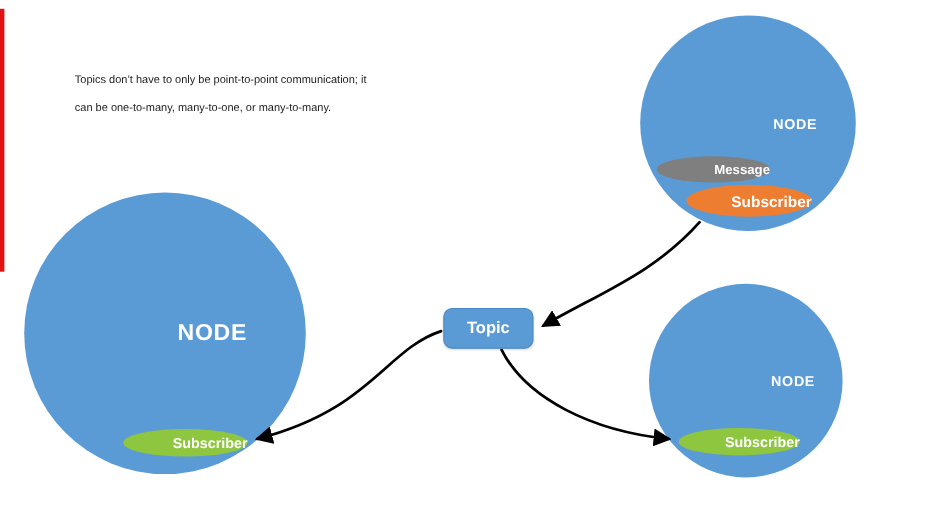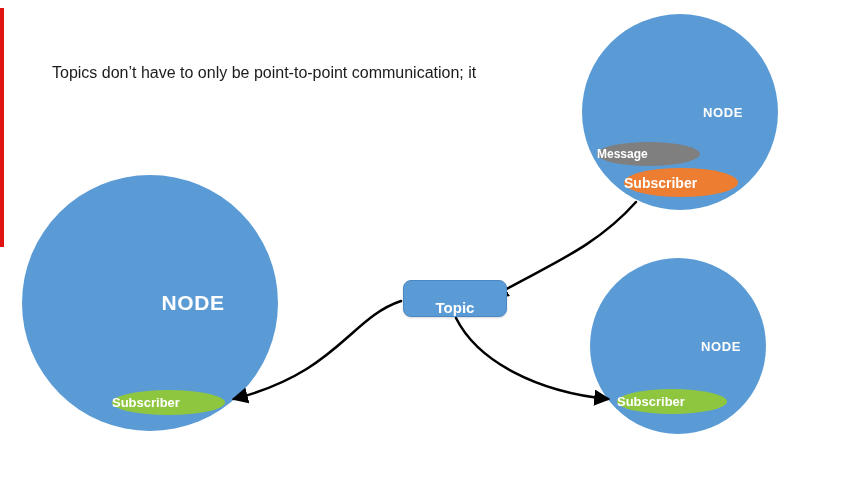--- a/index.html
+++ b/index.html
@@ -19,24 +19,24 @@
     position: absolute;
     left: 0;
     top: 8px;
     width: 4px;
     height: 239px;
     background: #e11212;
   }
 
   .caption {
     position: absolute;
-    left: 52px;
+    left: 68px;
     top: 60px;
     width: 440px;
-    font-size: 16px;
+    font-size: 10px;
     line-height: 26px;
     color: #1b1b1b;
   }
 
   .circle {
     position: absolute;
     border-radius: 50%;
     background: #5b9bd5;
   }
   .circle-left {
@@ -81,21 +81,21 @@
     font-size: 13px;
   }
 
   .badge {
     position: absolute;
     border-radius: 50%;
     color: #ffffff;
     font-weight: bold;
     display: flex;
     align-items: center;
-    justify-content: flex-start;
+    justify-content: flex-end;
     z-index: 4;
   }
   .badge-subscriber-left {
     left: 112px;
     top: 390px;
     width: 113px;
     height: 25px;
     background: #8ec63f;
     font-size: 13px;
   }
@@ -121,28 +121,28 @@
     width: 110px;
     height: 25px;
     background: #8ec63f;
     font-size: 13px;
   }
 
   .topic-box {
     position: absolute;
     left: 403px;
     top: 280px;
-    width: 104px;
+    width: 82px;
     height: 37px;
     background: #5b9bd5;
     border: 1px solid #4a88c4;
     border-radius: 8px;
     box-sizing: border-box;
     display: flex;
-    align-items: flex-end;
+    align-items: center;
     justify-content: center;
     color: #ffffff;
     font-weight: bold;
     font-size: 15px;
     z-index: 6;
     box-shadow: 0 1px 2px rgba(0,0,0,0.15);
   }
 
   .arrow-layer {
     position: absolute;
@@ -154,20 +154,21 @@
     pointer-events: none;
   }
 </style>
 </head>
 <body>
 
 <div class="accent-bar"></div>
 
 <div class="caption">
   <div>Topics don’t have to only be point-to-point communication; it</div>
+  <div>can be one-to-many, many-to-one, or many-to-many.</div>
 </div>
 
 <div class="circle circle-left">
   <span class="node-label node-label-large">NODE</span>
 </div>
 <div class="badge badge-subscriber-left">
   <span>Subscriber</span>
 </div>
 
 <div class="circle circle-topright">

